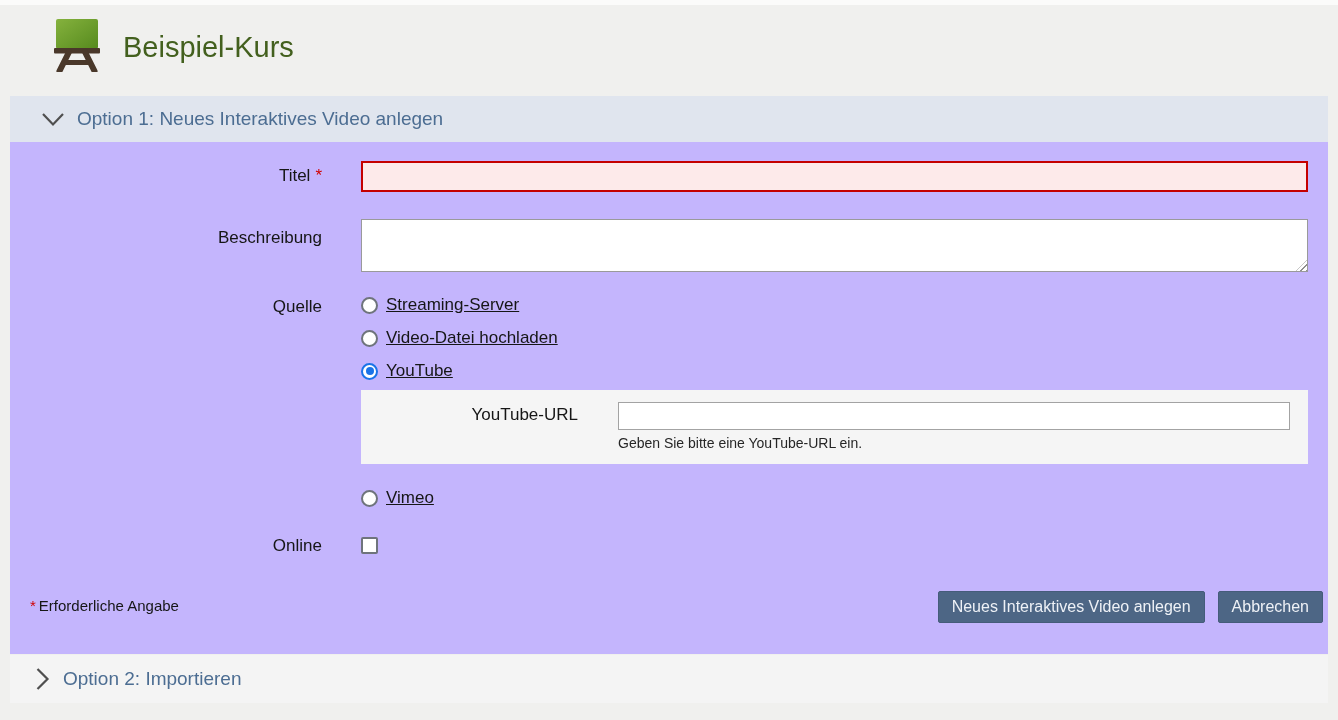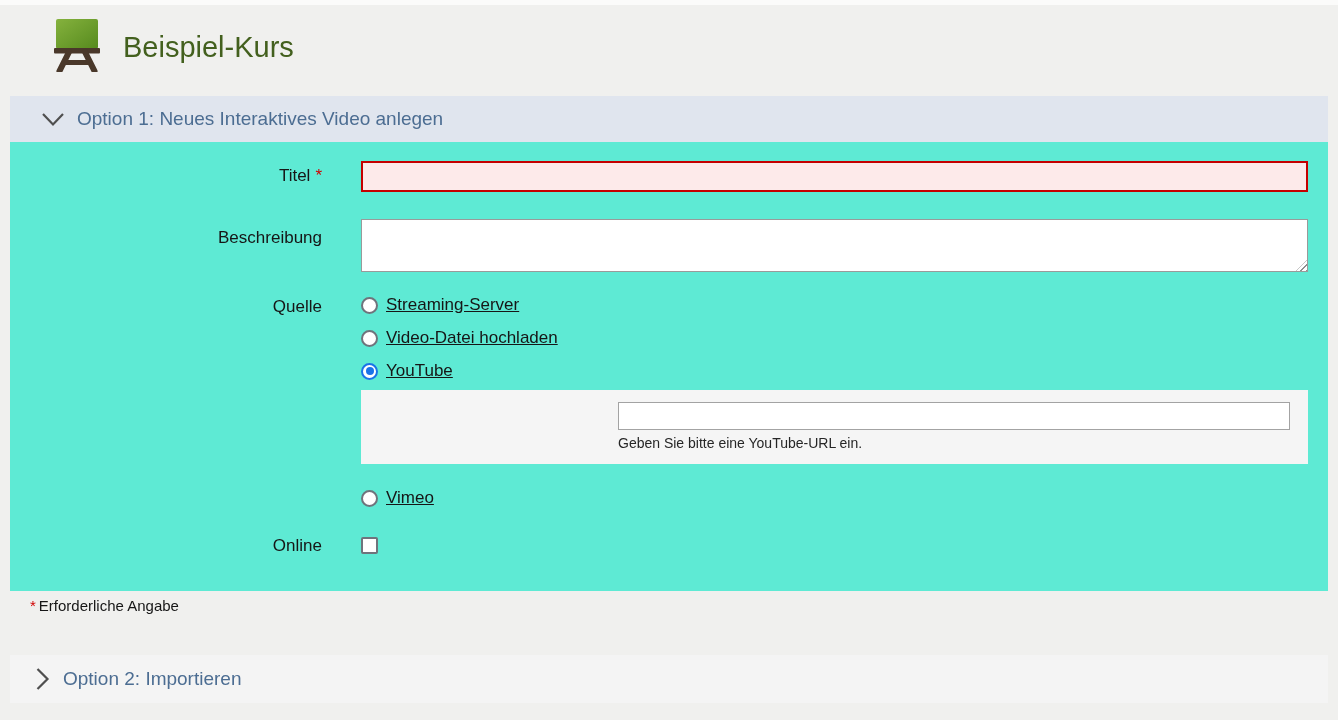--- a/index.html
+++ b/index.html
@@ -20,21 +20,21 @@
 
   
   .panel1 { position:absolute; left:10px; top:96px; width:1318px; }
   .sec-head {
     height:46px; background:#e0e5ee; display:flex; align-items:center;
     padding-left:31px; cursor:pointer;
   }
   .sec-head .chev { display:flex; align-items:center; margin-right:12px; }
   .sec-title { font-size:19px; color:#4c6d92; }
 
-  .form-body { position:relative; background:#5eead4; height:449px; }
+  .form-body { position:relative; background:#c4b5fd; height:512px; }
 
   .f-label {
     position:absolute; left:0; width:312px; text-align:right;
     font-size:17px; color:#161616; line-height:20px;
   }
   .req-star { color:#d10000; margin-left:5px; }
 
   .title-input {
     position:absolute; left:351px; top:19px; width:947px; height:31px;
     background:#fdeaea; border:2px solid #c50000; outline:none;
@@ -158,36 +158,41 @@
     <div class="radio-row" style="top:186px;">
       <span class="radio"></span>
       <span class="opt-label">Video-Datei hochladen</span>
     </div>
     <div class="radio-row" style="top:219px;">
       <span class="radio selected"></span>
       <span class="opt-label">YouTube</span>
     </div>
 
     <div class="yt-panel">
+      <label class="yt-label">YouTube-URL</label>
       <input class="yt-input" type="text" value="" style="">
       <div class="yt-hint">Geben Sie bitte eine YouTube-URL ein.</div>
     </div>
 
     <div class="radio-row" style="top:346px;">
       <span class="radio"></span>
       <span class="opt-label">Vimeo</span>
     </div>
 
     <label class="f-label" style="top:394px;">Online</label>
     <span class="checkbox"></span>
   </div>
 </div>
 
 <div class="form-footer">
   <div class="req-note"><span class="req-star">*</span><span>Erforderliche Angabe</span></div>
+  <div class="btn-row">
+    <button class="btn">Neues Interaktives Video anlegen</button>
+    <button class="btn">Abbrechen</button>
+  </div>
 </div>
 
 <div class="panel2">
   <span class="chev">
     <svg width="15" height="24" viewBox="0 0 15 24">
       <path d="M2.5 2 L12.5 12 L2.5 22" stroke="#4f4f4f" stroke-width="2.2" fill="none"></path>
     </svg>
   </span>
   <span class="sec-title">Option 2: Importieren</span>
 </div>

